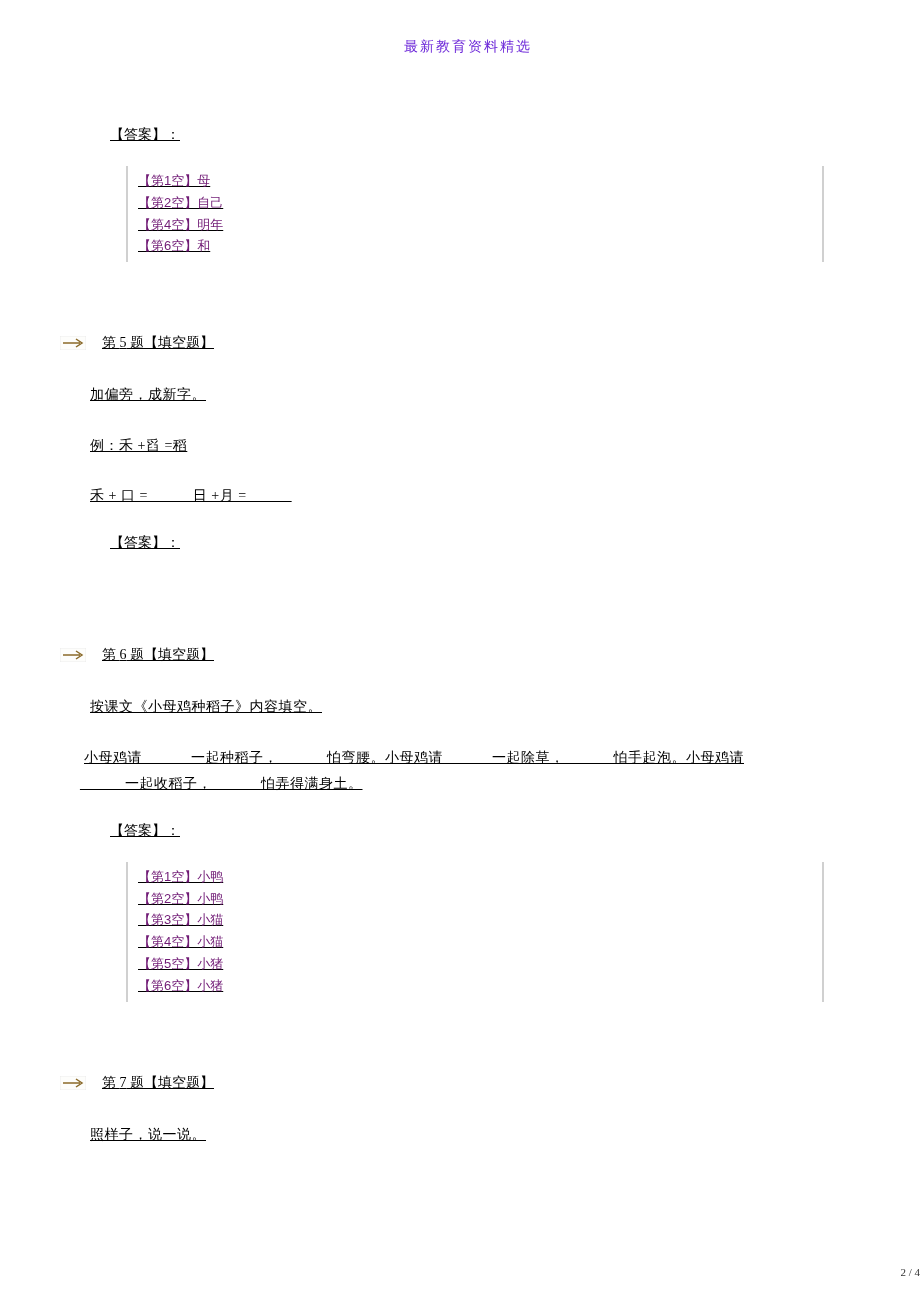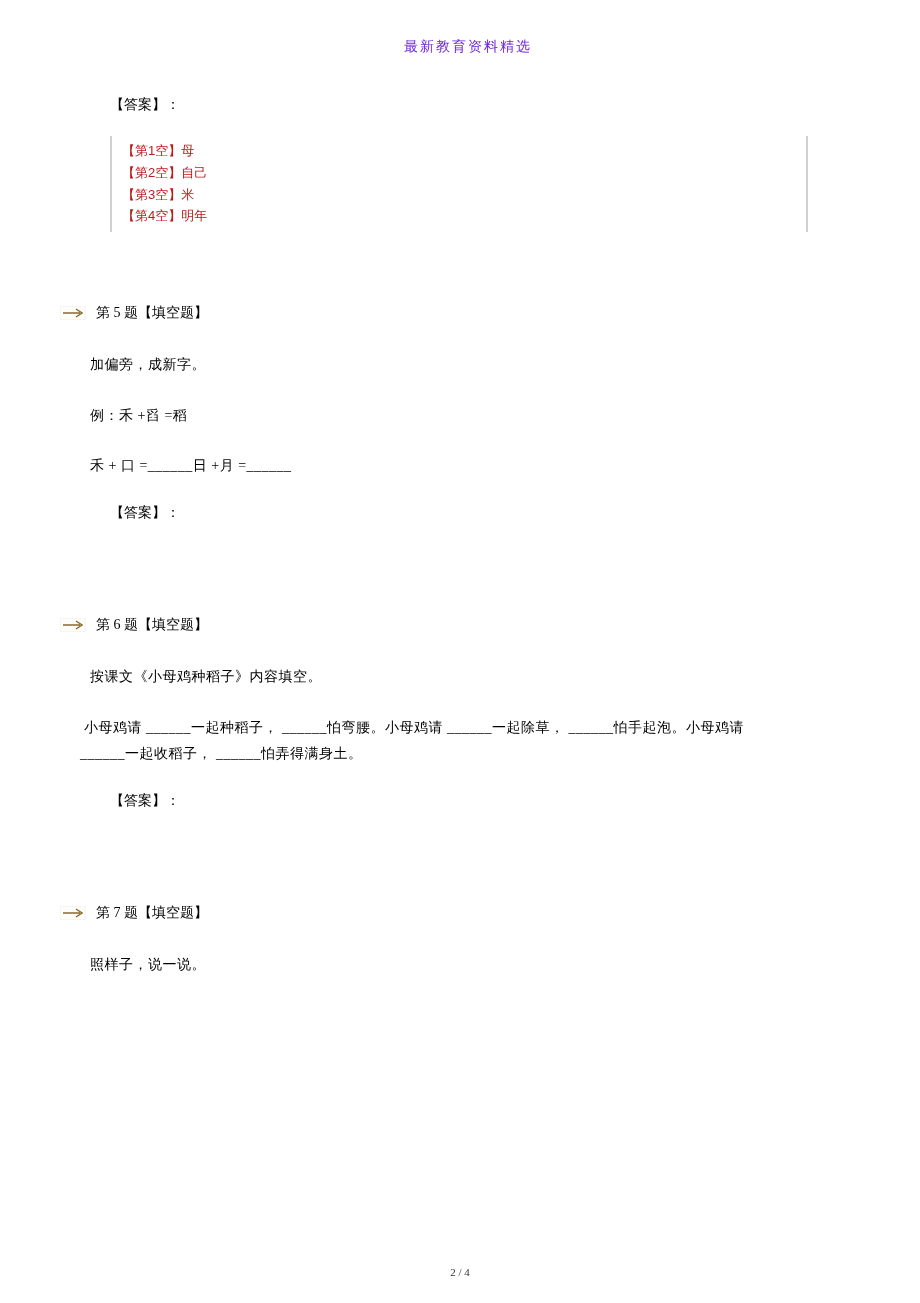--- a/index.html
+++ b/index.html
@@ -17,48 +17,49 @@
     left: 8px;
     width: 100%;
     text-align: center;
     font-size: 14px;
     color: #6d28d9;
     letter-spacing: 2px;
     font-family: "SimSun", serif;
   }
   .content {
     position: absolute;
-    top: 96px;
+    top: 126px;
     left: 60px;
     width: 820px;
+    text-decoration: underline;
   }
   .answer-label {
     font-size: 14px;
     margin-left: 50px;
     margin-bottom: 22px;
     font-family: "SimSun", serif;
   }
   .answer-box {
     border-left: 2px solid #d0d0d0;
     border-right: 2px solid #d0d0d0;
-    margin-left: 50px;
+    margin-left: 66px;
     padding: 4px 10px;
     font-size: 13px;
     line-height: 1.6;
     font-family: "SimSun","Microsoft YaHei", sans-serif;
     width: 698px;
-    color: #b91c1c;
+    color: #701a75;
   }
   .answer-box div { margin: 1px 0; }
   .section-gap-large { height: 72px; }
   .section-gap-huge { height: 72px; }
   .question-header {
     display: flex;
     align-items: center;
-    gap: 10px;
+    gap: 16px;
     font-size: 14px;
     font-family: "Microsoft YaHei","SimSun", sans-serif;
     margin-top: 0;
   }
   .question-header .qnum {
     font-family: "SimSun", serif;
   }
   .body-text {
     font-size: 14px;
     margin-left: 30px;
@@ -66,21 +67,21 @@
     font-family: "SimSun", serif;
     letter-spacing: 0.5px;
   }
   .gap-30 { height: 30px; }
   .gap-24 { height: 24px; }
   .page-footer {
     position: absolute;
     bottom: 25px;
     left: 0;
     width: 100%;
-    text-align: center;
+    text-align: right;
     font-size: 11px;
     color: #333;
     font-family: "SimSun", serif;
   }
   .footer-inner { display: inline-block; }
   .icon-arrow {
     width: 26px;
     height: 14px;
     display: inline-block;
   }
@@ -91,22 +92,22 @@
 <div class="page-header">
   <span>最新教育资料精选</span>
 </div>
 
 <div class="content">
 
   <div class="answer-label">【答案】：</div>
   <div class="answer-box">
     <div>【第1空】母</div>
     <div>【第2空】自己</div>
-    <div>【第3空】米</div>
     <div>【第4空】明年</div>
+    <div>【第6空】和</div>
   </div>
 
   <div class="section-gap-large"></div>
 
   <div class="question-header">
     <span class="icon-arrow">
       <svg viewBox="0 0 26 14">
           <rect x="0" y="0" width="26" height="14" fill="#fdfdfb" stroke="#ddd" stroke-width="0.5"></rect>
           <path d="M3 7 L20 7 M16 3 L22 7 L16 11" stroke="#8a6a2a" stroke-width="1.5" fill="none"></path>
         </svg>
@@ -143,20 +144,28 @@
     </span>
   </div>
 
   <div class="gap-30"></div>
   <div class="body-text">按课文《小母鸡种稻子》内容填空。</div>
   <div class="gap-24"></div>
   <div class="body-text" style="margin-left:24px">小母鸡请  ______一起种稻子，   ______怕弯腰。小母鸡请   ______一起除草，   ______怕手起泡。小母鸡请</div>
   <div class="body-text" style="margin-left:20px">______一起收稻子，   ______怕弄得满身土。</div>
   <div class="gap-24"></div>
   <div class="answer-label">【答案】：</div>
+  <div class="answer-box">
+    <div>【第1空】小鸭</div>
+    <div>【第2空】小鸭</div>
+    <div>【第3空】小猫</div>
+    <div>【第4空】小猫</div>
+    <div>【第5空】小猪</div>
+    <div>【第6空】小猪</div>
+  </div>
 
   <div class="section-gap-huge"></div>
 
   <div class="question-header">
     <span class="icon-arrow">
       <svg viewBox="0 0 26 14">
           <rect x="0" y="0" width="26" height="14" fill="#fdfdfb" stroke="#ddd" stroke-width="0.5"></rect>
           <path d="M3 7 L20 7 M16 3 L22 7 L16 11" stroke="#8a6a2a" stroke-width="1.5" fill="none"></path>
         </svg>
     </span>

